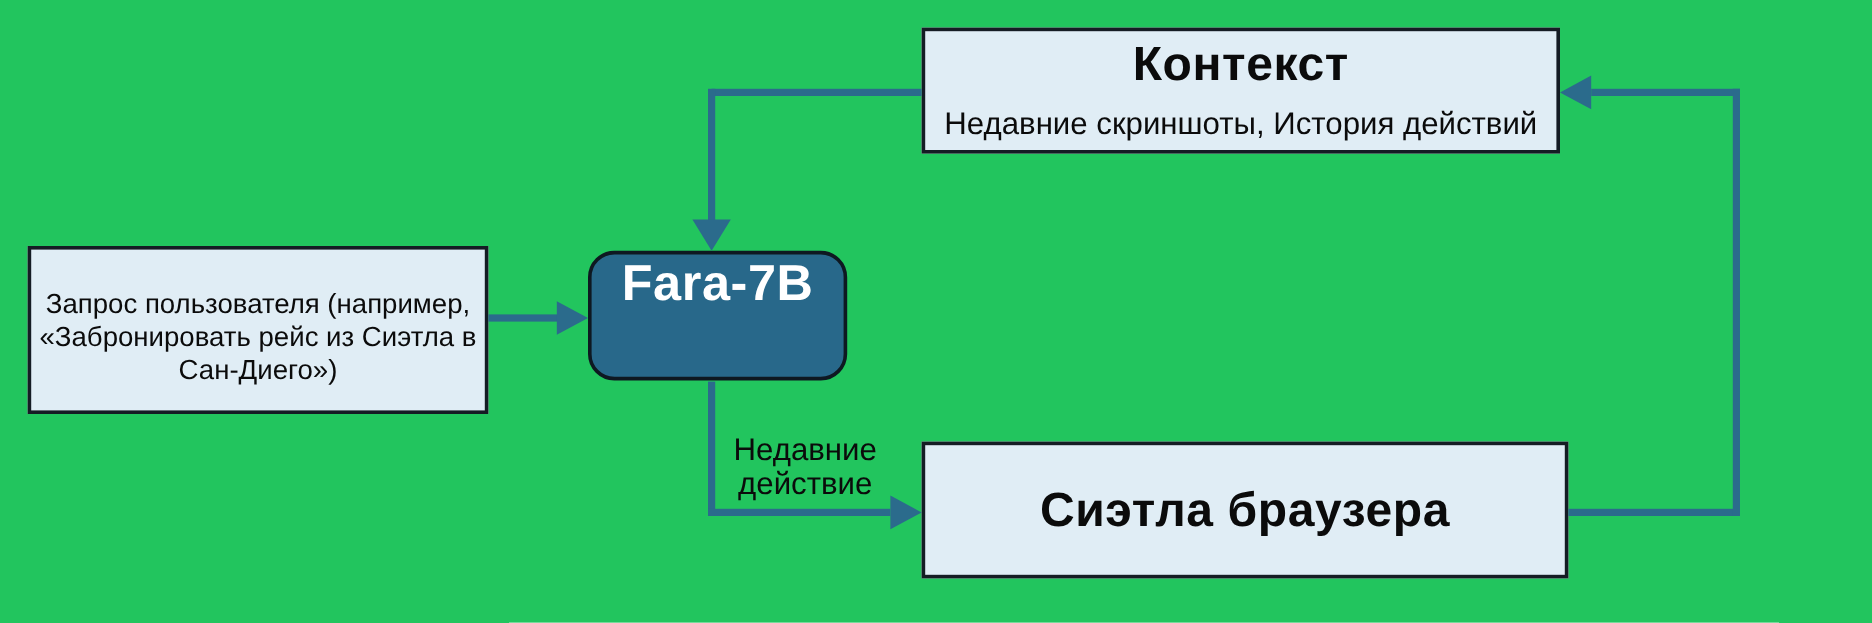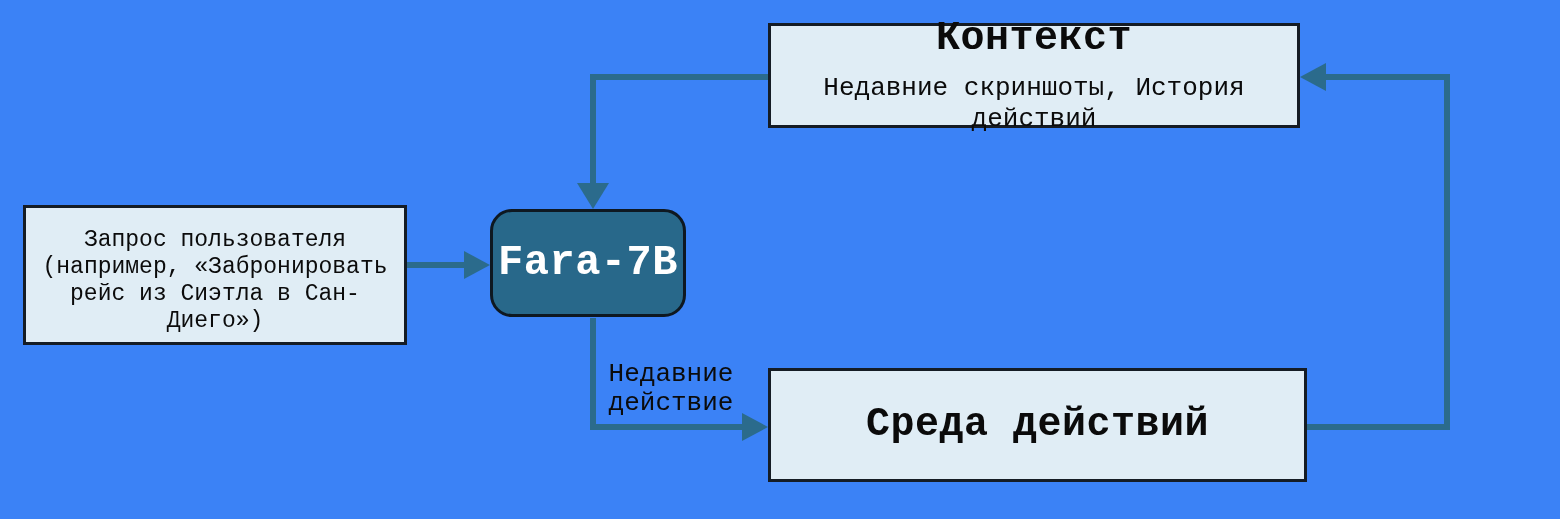--- a/index.html
+++ b/index.html
@@ -5,23 +5,22 @@
   html, body {
     margin: 0;
     padding: 0;
     background: #ffffff;
     font-family: "Liberation Sans", sans-serif;
   }
   .canvas {
     position: relative;
     width: 1560px;
     height: 519px;
-    background: #3b82f6;
+    background: #22c55e;
     overflow: hidden;
-    font-family: Liberation Mono, monospace;
   }
   
   .box {
     position: absolute;
     background: var(--box-fill);
     border: 3px solid var(--box-border);
     box-sizing: border-box;
     display: flex;
     flex-direction: column;
     align-items: center;
@@ -41,27 +40,27 @@
     margin-top: 12px;
   }
   #context-box  { left: 768px; top: 23px;  width: 532px; height: 105px; }
   #context-box .box-sub { font-size: 26px; }
   #webtask-box  { left: 23px;  top: 205px; width: 384px; height: 140px; }
   #webtask-box .box-title { font-size: 38px; }
   #webtask-box .box-sub   { font-size: 23px; padding: 0 4px; }
   #browser-box  { left: 768px; top: 368px; width: 539px; height: 114px; }
   #fara-box {
     position: absolute;
-    left: 490px; top: 209px; width: 196px; height: 108px;
+    left: 490px; top: 209px; width: 216px; height: 108px;
     background: var(--model-fill);
     border: 3px solid var(--model-border);
     border-radius: 22px;
     box-sizing: border-box;
     display: flex;
-    align-items: center;
+    align-items: flex-start;
     justify-content: center;
   }
   #fara-box .model-label {
     color: #ffffff;
     font-weight: bold;
     font-size: 42px;
     letter-spacing: 0.5px;
   }
   
   .line {
@@ -97,21 +96,21 @@
 
   <div class="box" id="webtask-box">
     <div class="box-sub">Запрос пользователя (например, «Забронировать рейс из Сиэтла в Сан-Диего»)</div>
   </div>
 
   <div id="fara-box">
     <div class="model-label">Fara-7B</div>
   </div>
 
   <div class="box" id="browser-box">
-    <div class="box-title">Среда действий</div>
+    <div class="box-title">Сиэтла браузера</div>
   </div>
 
   <div class="line" style="left:407px; top:262px; width:58px; height:6px;"></div>
   <div class="arr arr-right" style="left:464px; top:251px;"></div>
 
   <div class="line" style="left:593px; top:74px; width:175px; height:6px;"></div>
   <div class="line" style="left:590px; top:74px; width:6px; height:110px;"></div>
   <div class="arr arr-down" style="left:577px; top:183px;"></div>
 
   <div class="line" style="left:590px; top:318px; width:6px; height:109px;"></div>

